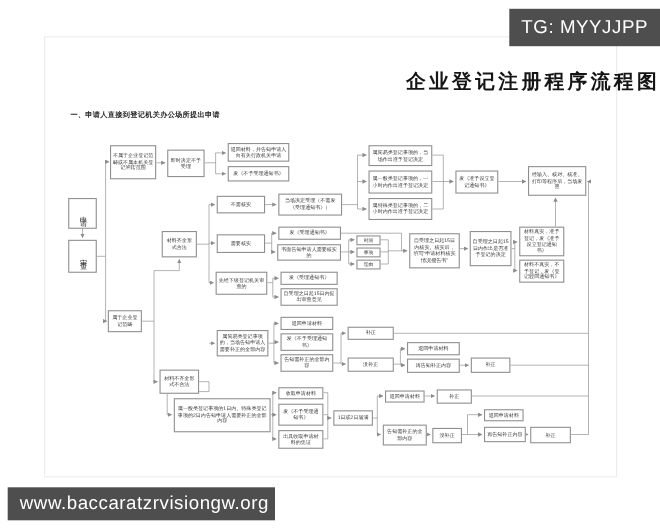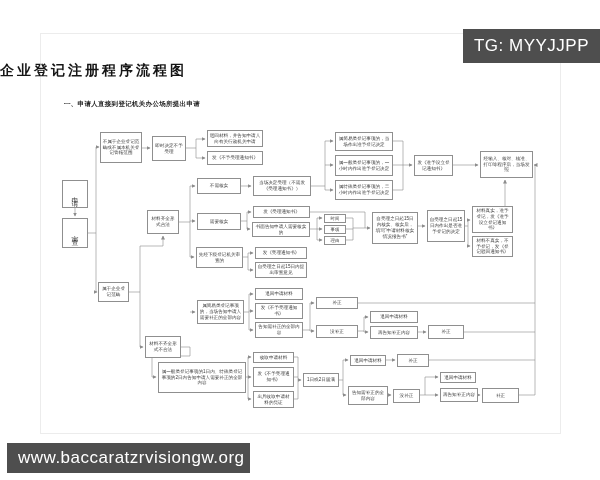--- a/index.html
+++ b/index.html
@@ -6,23 +6,23 @@
   body{
     width:600px;height:480px;position:relative;overflow:hidden;
     background:#ffffff;
     font-family:"Liberation Sans","DejaVu Sans",sans-serif;
   }
   .sheet{
     position:absolute;left:40px;top:33px;width:519px;height:399px;
     background:#fff;border:1px solid #ececec;
   }
   .title{
-    position:absolute;left:0;right:0;top:62px;text-align:left;
+    position:absolute;left:0;right:0;top:62px;text-align:right;
     font-family:"Liberation Serif","DejaVu Serif",serif;
-    font-weight:bold;font-size:14px;letter-spacing:3px;color:#151515;
+    font-weight:bold;font-size:18px;letter-spacing:3px;color:#151515;
   }
   .section-label{
     position:absolute;left:64px;top:100px;
     font-size:6.5px;font-weight:bold;color:#222;letter-spacing:0.3px;
   }
   .nd{
     position:absolute;box-sizing:border-box;
     border:0.6px solid #8f8f8f;background:#fff;
     color:#3a3a3a;font-size:4.6px;line-height:1.3;
     display:flex;align-items:center;justify-content:center;
@@ -31,21 +31,21 @@
   .nd.v{
     writing-mode:vertical-rl;text-orientation:upright;
     font-size:7px;letter-spacing:3px;padding:2px;
   }
   .nd.s{font-size:4.4px;padding:0.5px;}
   svg.wires{position:absolute;left:0;top:0;pointer-events:none;}
   .wm{
     position:absolute;background:#4e4e4e;color:#fff;
     display:flex;align-items:center;font-size:17px;letter-spacing:0.5px;
   }
-  .wm.top{left:463px;top:8px;width:137px;height:34px;justify-content:center;margin-top:21px;}
+  .wm.top{left:463px;top:8px;width:137px;height:34px;justify-content:center;}
   .wm.bottom{left:7px;top:443px;width:243px;height:30px;padding-left:11px;box-sizing:border-box;}
 </style>
 </head>
 <body>
 
 <div class="sheet"></div>
 
 <div class="title">企业登记注册程序流程图</div>
 <div class="section-label">一、申请人直接到登记机关办公场所提出申请</div>
 

